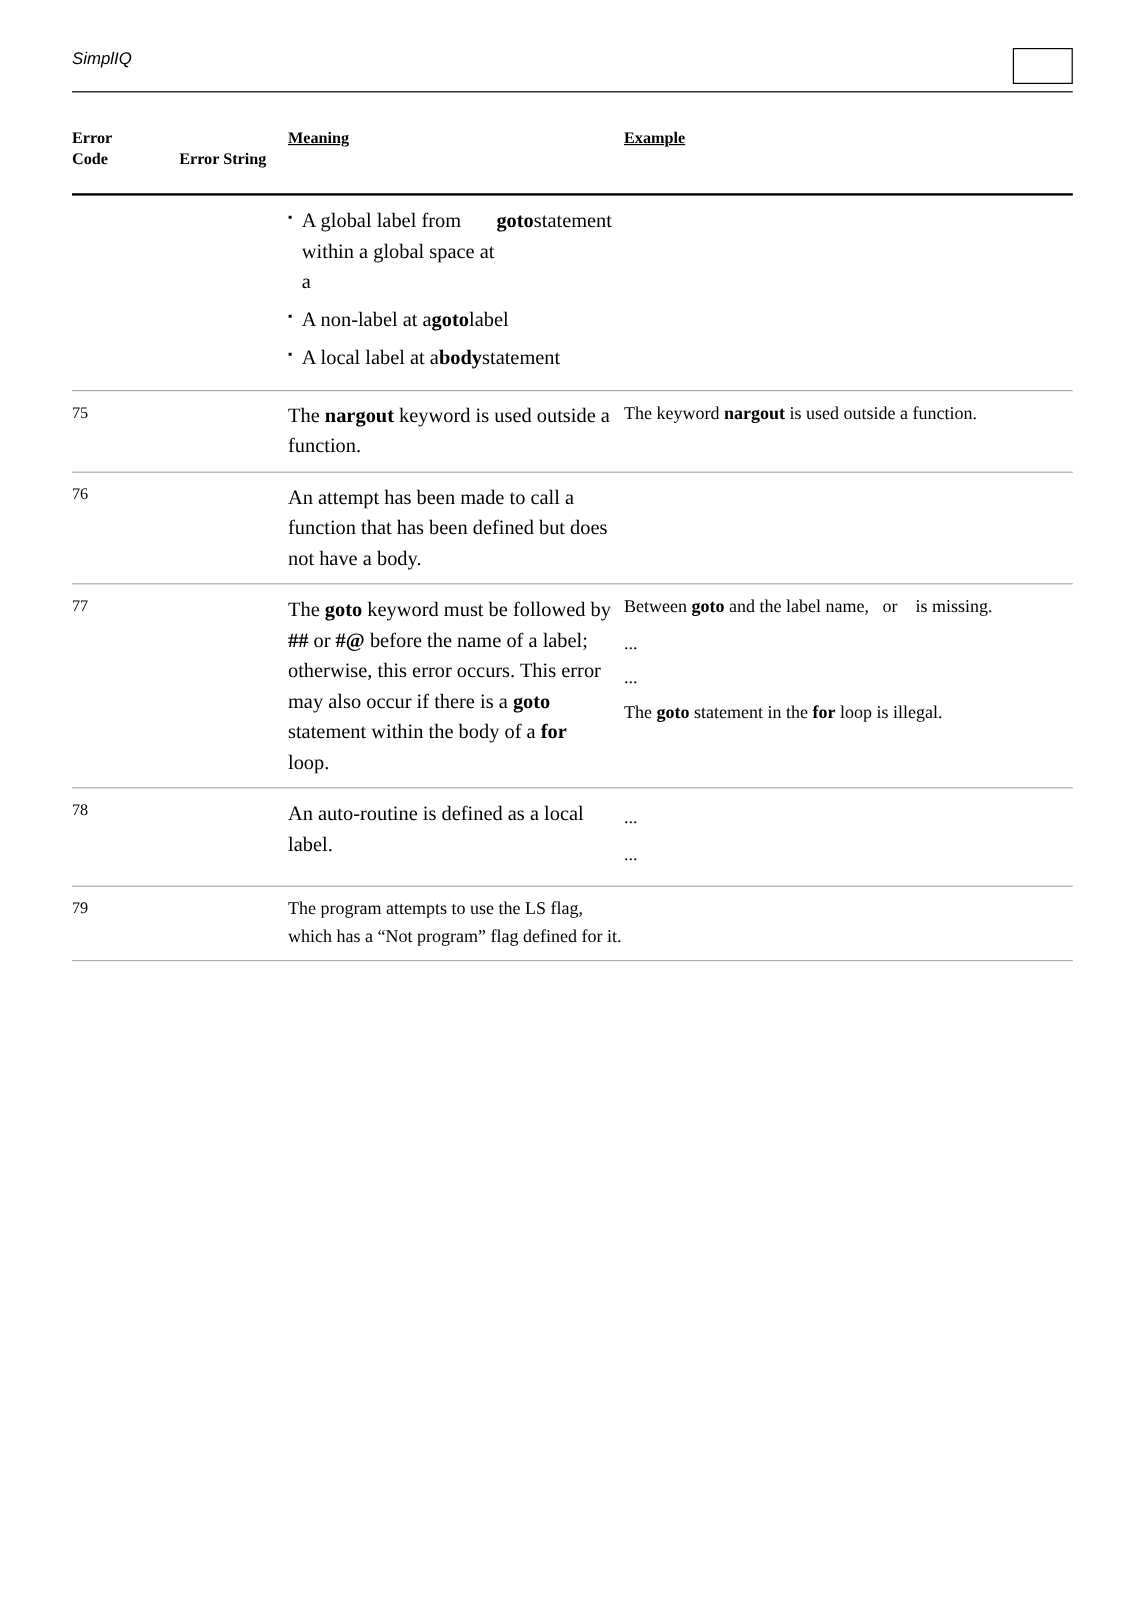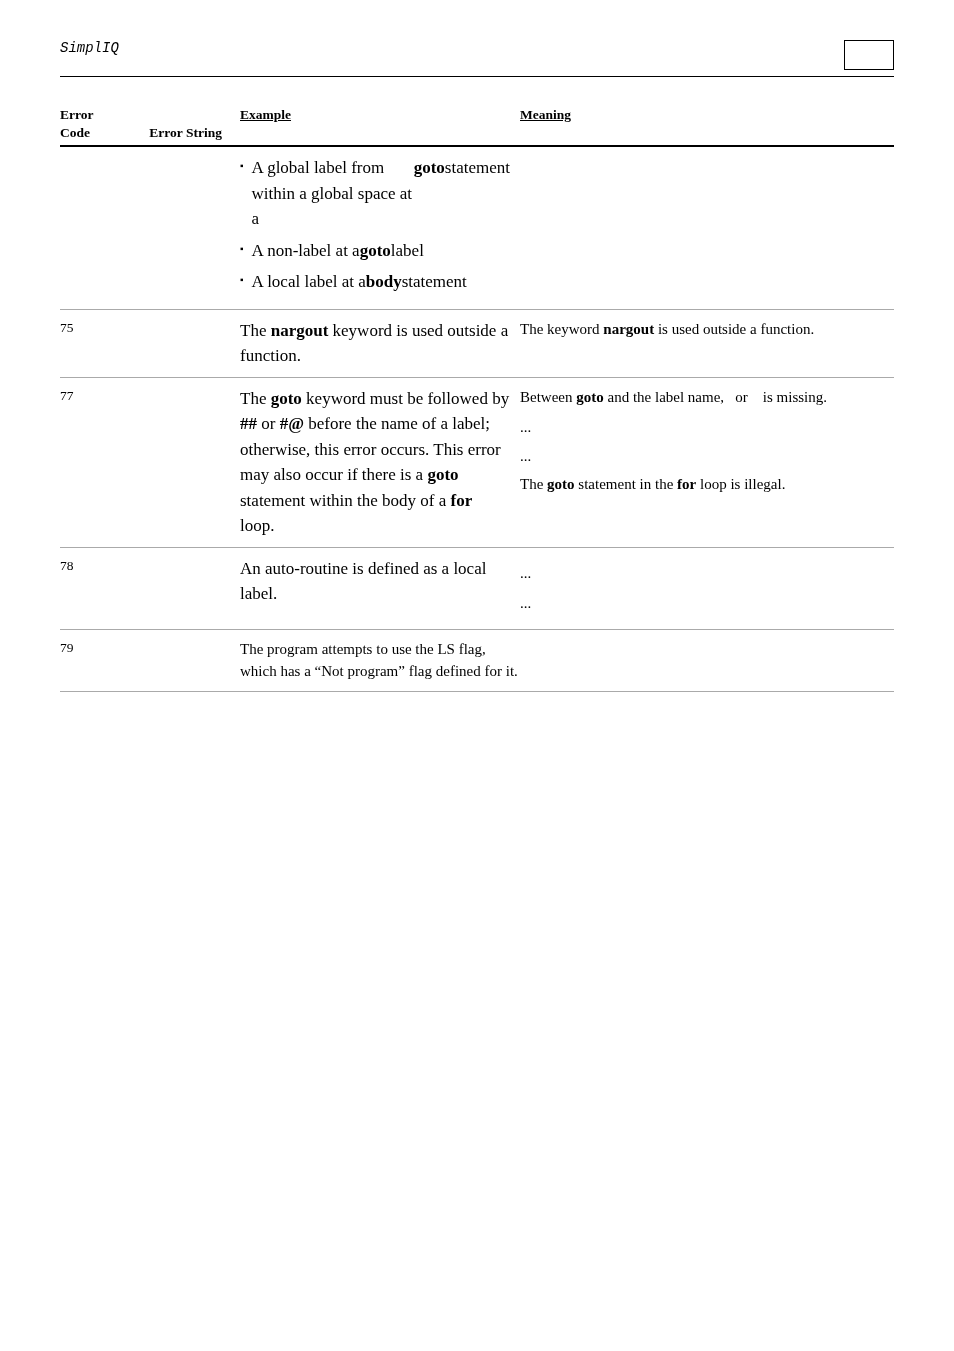--- a/index.html
+++ b/index.html
@@ -22,21 +22,21 @@
       justify-content: space-between;
       align-items: flex-start;
       border-bottom: 1px solid #000;
       padding-bottom: 6px;
       margin-bottom: 30px;
     }
 
     .header-title {
       font-style: italic;
       font-size: 14px;
-      font-family: Liberation Mono, monospace;
+      font-family: Liberation Sans, sans-serif;
     }
 
     .header-box {
       width: 50px;
       height: 30px;
       border: 1.5px solid #000;
     }
 
     .table-container {
       width: 100%;
@@ -116,21 +116,21 @@
 
     .example-block {
       margin-bottom: 8px;
     }
 
     
     .header-row {
       display: grid;
       grid-template-columns: 60px 120px 280px 1fr;
       border-bottom: 2px solid #000;
-      padding-bottom: 4px;
+      padding-bottom: 20px;
     }
 
     .hcell {
       font-size: 13.5px;
     }
 
     .hcell.label-group {
       grid-column: 1 / 3;
     }
 
@@ -148,22 +148,22 @@
   <div class="table-container">
 
     <div class="header-row">
       <div class="hcell label-group">
         <div style="font-weight:bold;font-size:13.5px;">Error</div>
         <div style="display:flex; margin-top:2px;gap:44px;">
           <div style="width:60px;font-weight:bold;">Code</div>
           <div style="width:120px;font-weight:bold;">Error String</div>
         </div>
       </div>
+      <div class="hcell col-meaning-header">Meaning</div>
       <div class="hcell col-example-header">Example</div>
-      <div class="hcell col-meaning-header">Meaning</div>
     </div>
 
     <div class="table-row">
       <div class="cell-code"></div>
       <div class="cell-error-string"></div>
       <div class="cell-meaning">
         <ul class="bullet-list">
           <li>A global label from within a global space at a <span class="bold">goto</span> statement</li>
           <li>A non-label at a <span class="bold">goto</span> label</li>
           <li>A local label at a <span class="bold">body</span> statement</li>
@@ -176,20 +176,28 @@
       <div class="cell-code">75</div>
       <div class="cell-error-string"></div>
       <div class="cell-meaning">
         The <span class="bold">nargout</span> keyword is used outside a function.
       </div>
       <div class="cell-example">
         The keyword <span class="bold">nargout</span> is used outside a function.
       </div>
     </div>
 
+    <div class="table-row">
+      <div class="cell-code">76</div>
+      <div class="cell-error-string"></div>
+      <div class="cell-meaning">
+        An attempt has been made to call a function that has been defined but does not have a body.
+      </div>
+      <div class="cell-example"></div>
+    </div>
 
     <div class="table-row">
       <div class="cell-code">77</div>
       <div class="cell-error-string"></div>
       <div class="cell-meaning">
         The <span class="bold">goto</span> keyword must be followed by <span class="bold">##</span> or <span class="bold">#@</span> before the name of a label; otherwise, this error occurs. This error may also occur if there is a <span class="bold">goto</span> statement within the body of a <span class="bold">for</span> loop.
       </div>
       <div class="cell-example">
         <div class="example-block">
           Between <span class="bold">goto</span> and the label name,&nbsp;&nbsp; or &nbsp;&nbsp; is missing.

